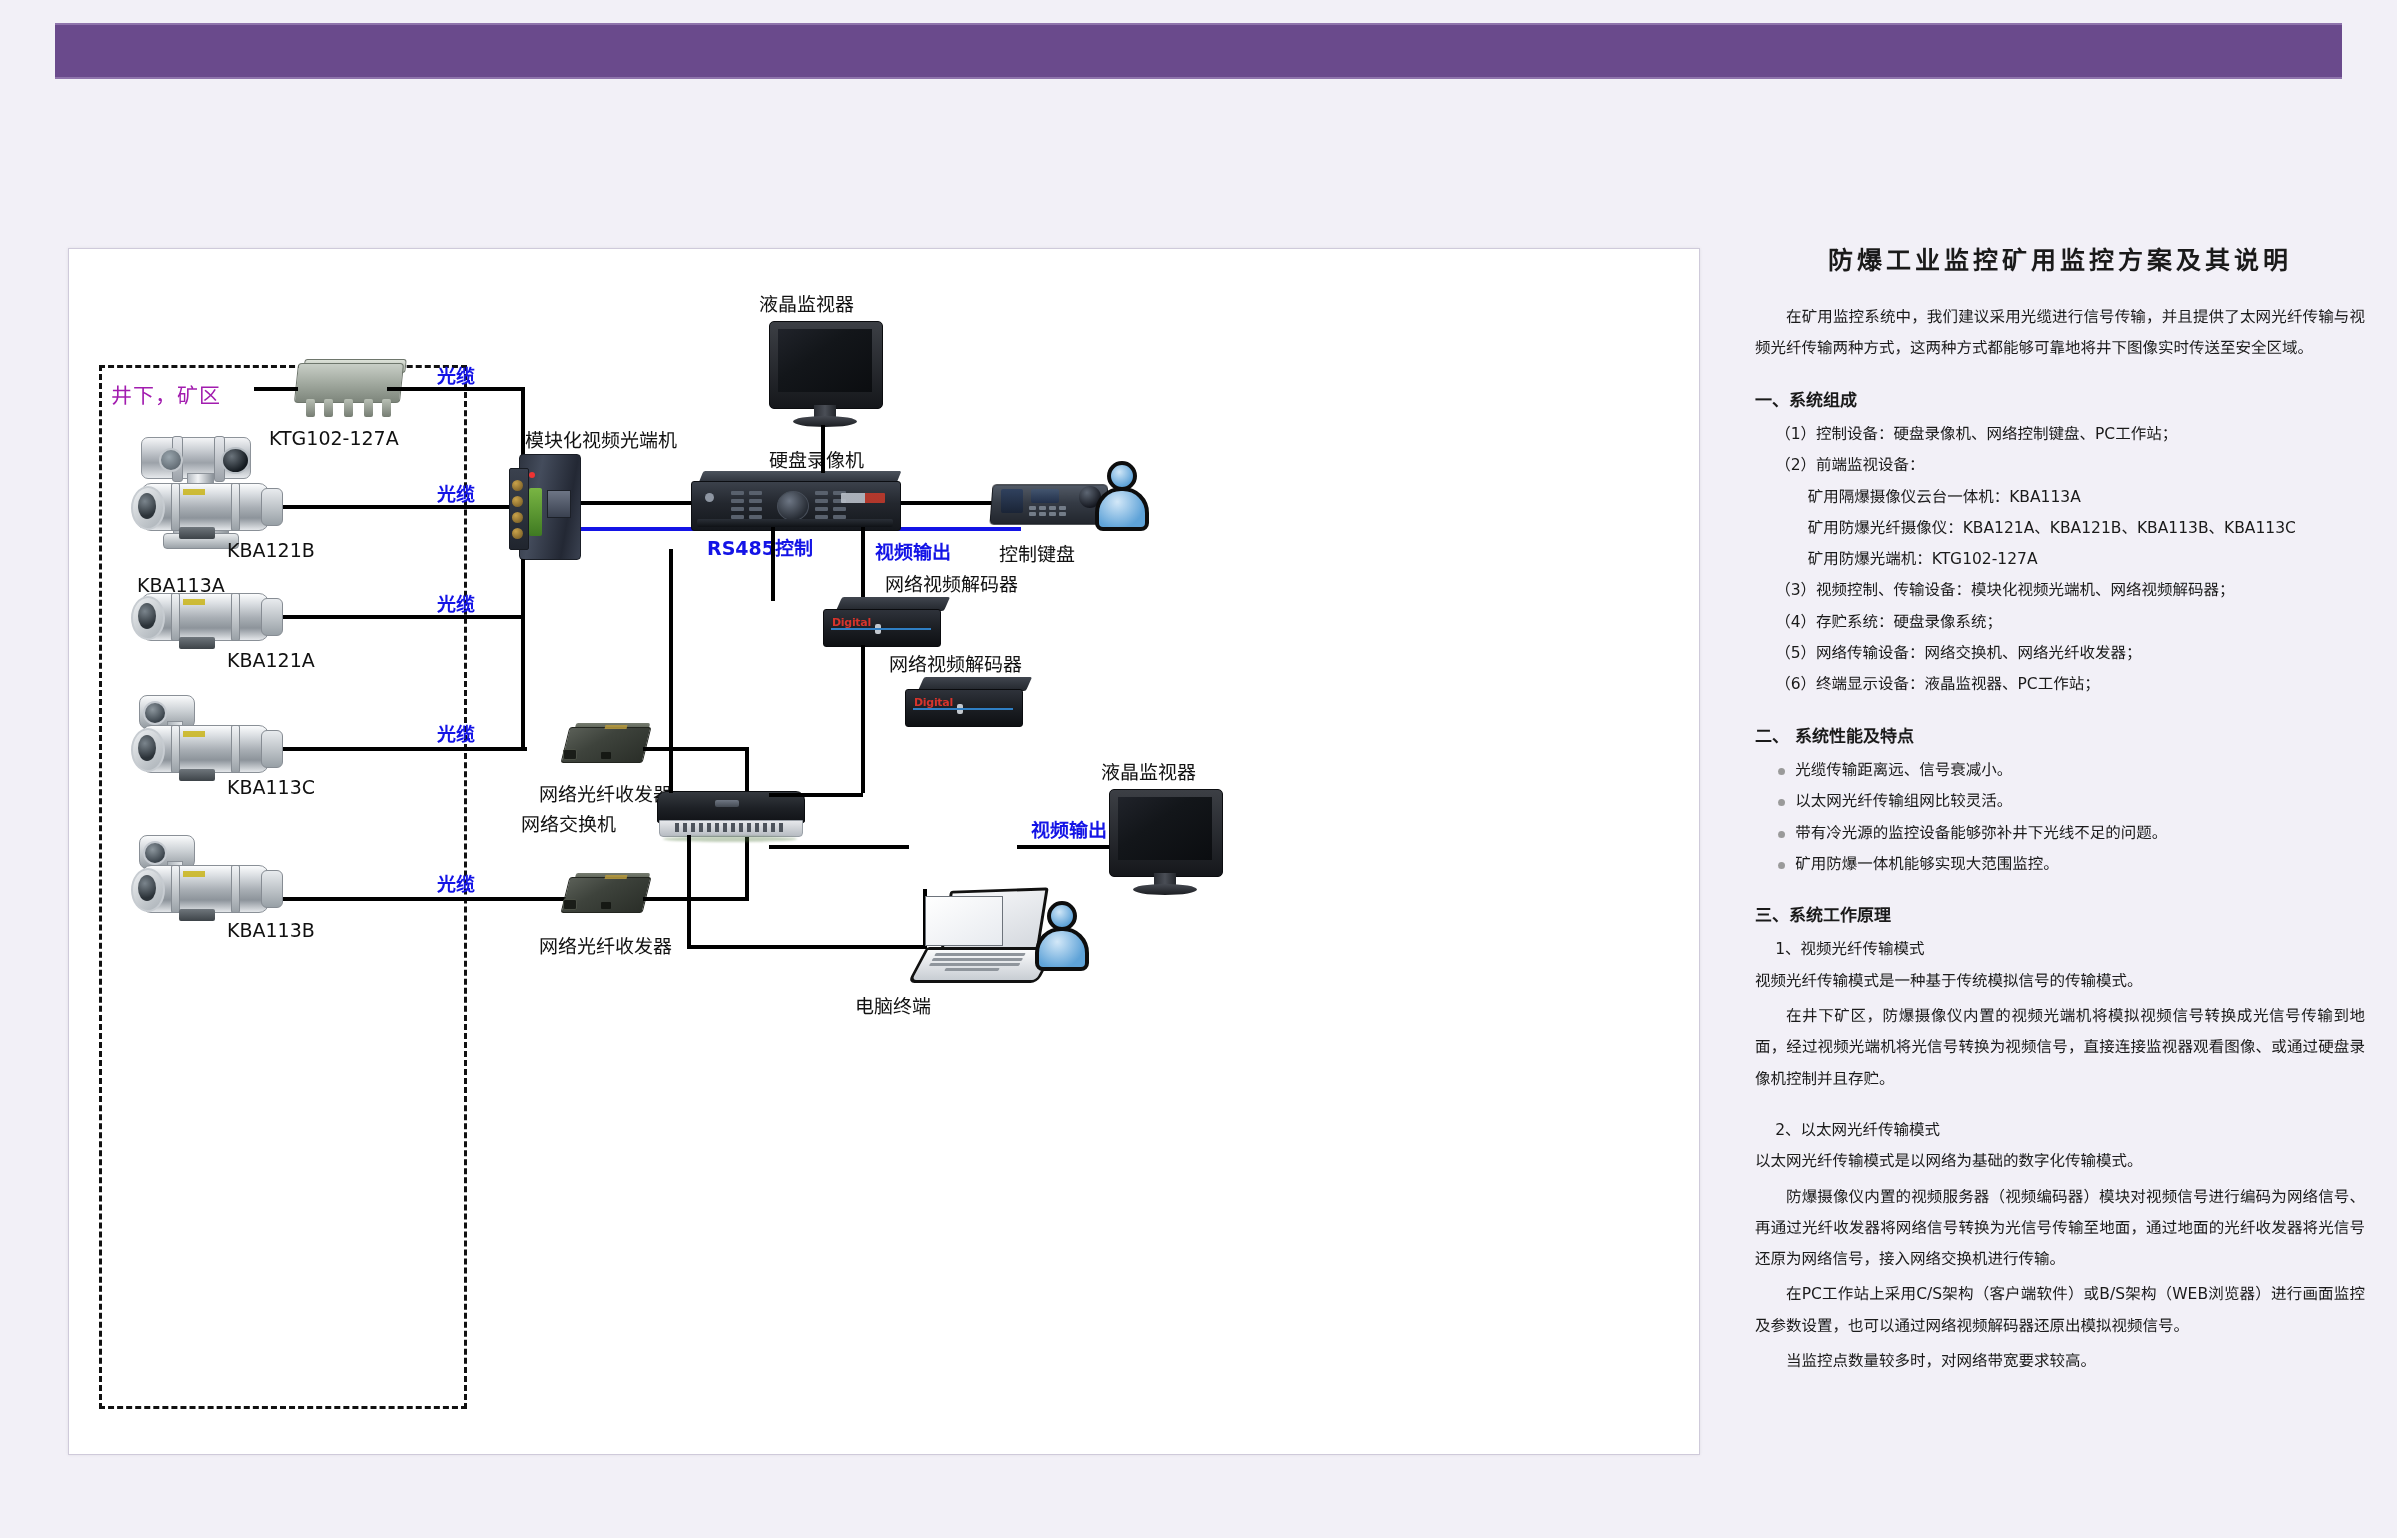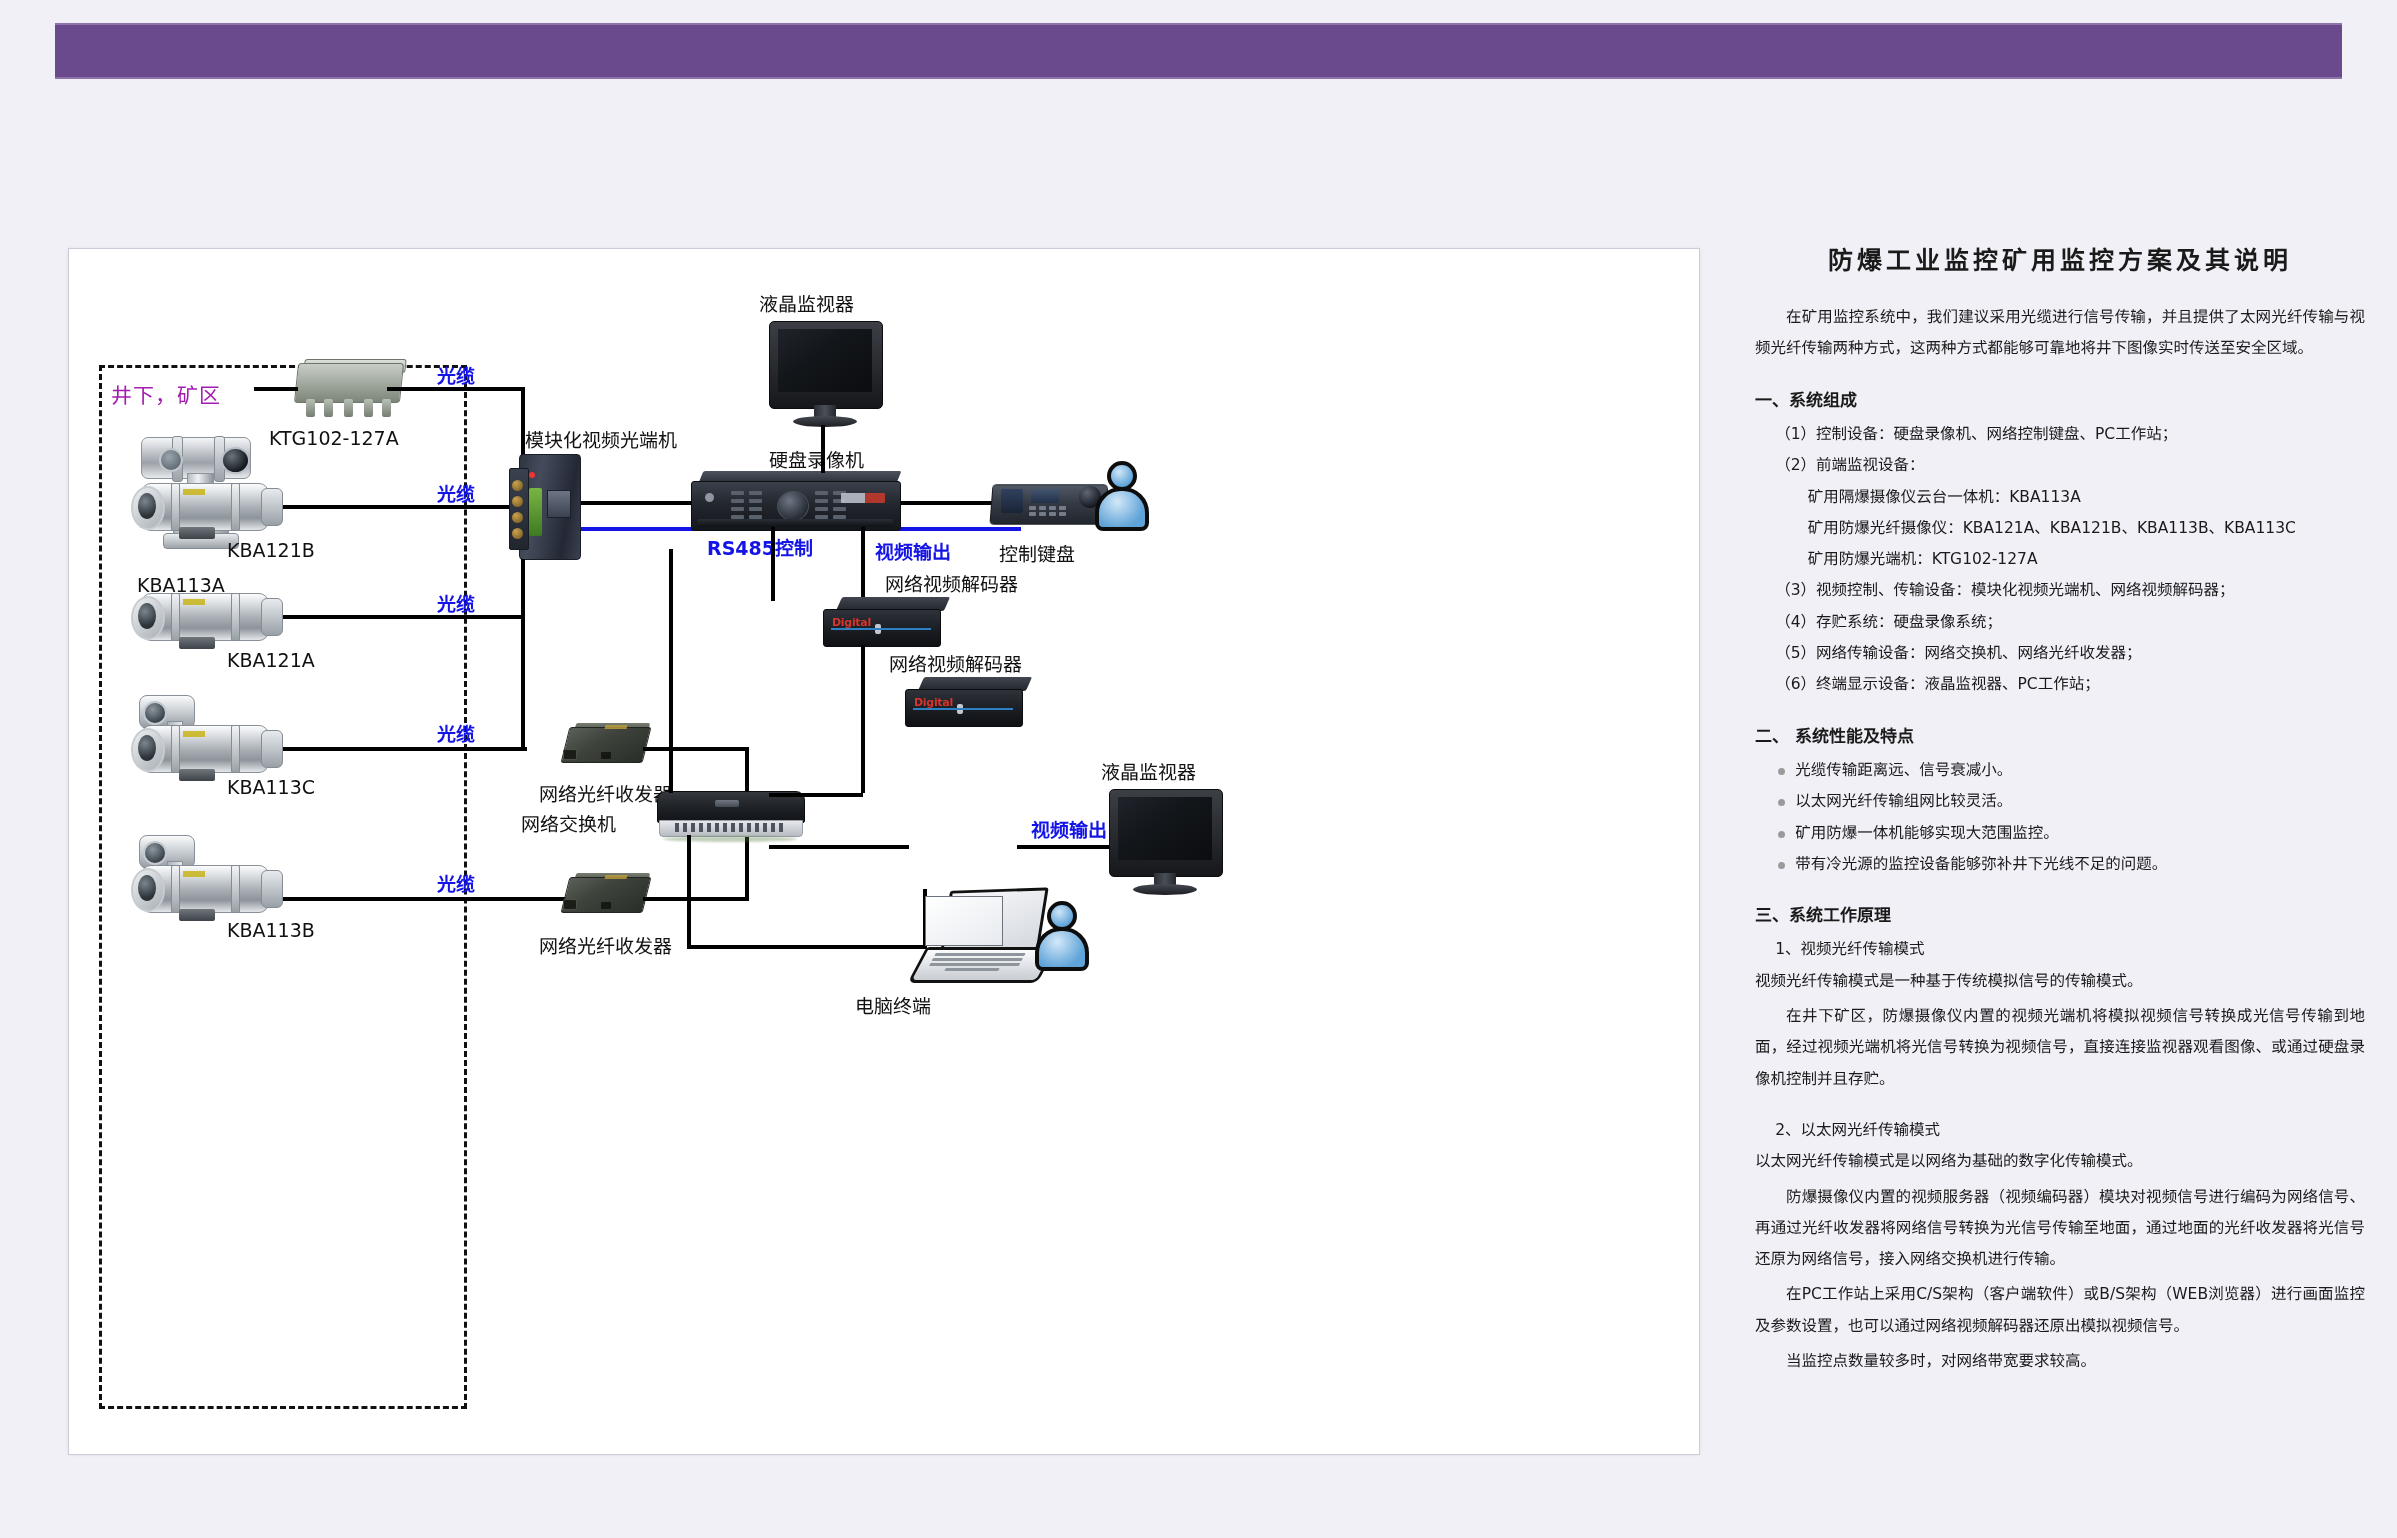--- a/index.html
+++ b/index.html
@@ -643,22 +643,22 @@
   <div class="sub">矿用防爆光纤摄像仪：KBA121A、KBA121B、KBA113B、KBA113C</div>
   <div class="sub">矿用防爆光端机：KTG102-127A</div>
   <div class="item">（3）视频控制、传输设备：模块化视频光端机、网络视频解码器；</div>
   <div class="item">（4）存贮系统：硬盘录像系统；</div>
   <div class="item">（5）网络传输设备：网络交换机、网络光纤收发器；</div>
   <div class="item">（6）终端显示设备：液晶监视器、PC工作站；</div>
 
   <div class="sect">二、 系统性能及特点</div>
   <div class="bullet-li">光缆传输距离远、信号衰减小。</div>
   <div class="bullet-li">以太网光纤传输组网比较灵活。</div>
+  <div class="bullet-li">带有冷光源的监控设备能够弥补井下光线不足的问题。</div>
   <div class="bullet-li">矿用防爆一体机能够实现大范围监控。</div>
-  <div class="bullet-li">带有冷光源的监控设备能够弥补井下光线不足的问题。</div>
 
   <div class="sect">三、系统工作原理</div>
   <div class="item">1、视频光纤传输模式</div>
   <p>视频光纤传输模式是一种基于传统模拟信号的传输模式。</p>
   <p class="ind">在井下矿区，防爆摄像仪内置的视频光端机将模拟视频信号转换成光信号传输到地面，经过视频光端机将光信号转换为视频信号，直接连接监视器观看图像、或通过硬盘录像机控制并且存贮。</p>
   <div class="gap"></div>
   <div class="item">2、以太网光纤传输模式</div>
   <p>以太网光纤传输模式是以网络为基础的数字化传输模式。</p>
   <p class="ind">防爆摄像仪内置的视频服务器（视频编码器）模块对视频信号进行编码为网络信号、再通过光纤收发器将网络信号转换为光信号传输至地面，通过地面的光纤收发器将光信号还原为网络信号，接入网络交换机进行传输。</p>
   <p class="ind">在PC工作站上采用C/S架构（客户端软件）或B/S架构（WEB浏览器）进行画面监控及参数设置，也可以通过网络视频解码器还原出模拟视频信号。</p>

